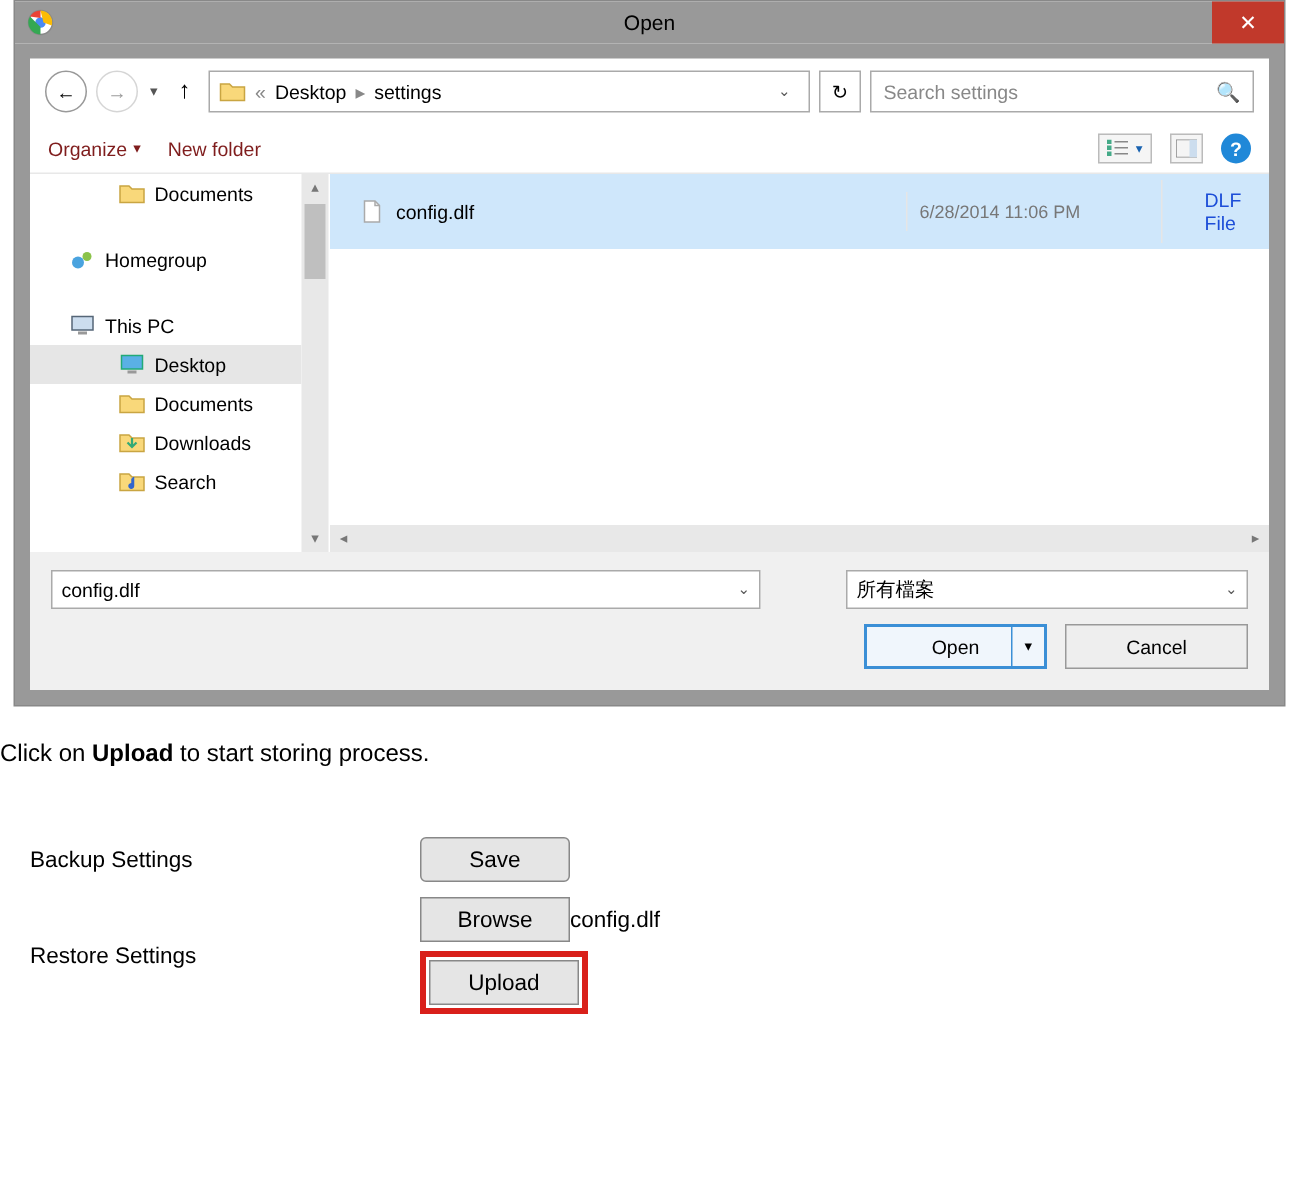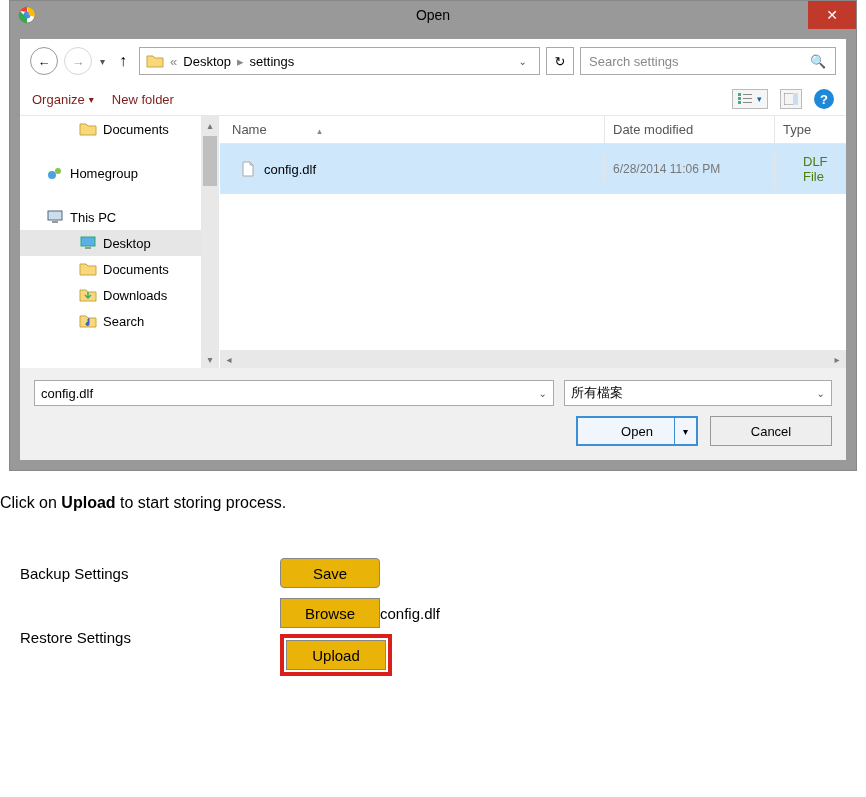--- a/index.html
+++ b/index.html
@@ -49,46 +49,46 @@
     .file-pane { flex: 1; display: flex; flex-direction: column; background: #fff; }
     .file-header { display: flex; border-bottom: 1px solid #e6e6e6; color: #555; }
     .col-name { flex: 1; padding: 6px 12px; }
     .col-date { width: 170px; padding: 6px 8px; border-left: 1px solid #e6e6e6; }
     .col-type { width: 72px; padding: 6px 8px; border-left: 1px solid #e6e6e6; }
     .sort-caret { font-size: 9px; color: #888; vertical-align: middle; }
     .file-row { display: flex; padding: 4px 0; align-items: center; cursor: pointer; }
     .file-row.selected { background: #cfe7fb; }
     .file-row .col-name { display: flex; align-items: center; gap: 8px; padding-left: 20px; }
     .file-row .col-date { color: #777; font-size: 12px; }
-    .file-row .col-type { color: #4d7c0f; padding-left: 28px; }
+    .file-row .col-type { color: #1d4ed8; padding-left: 28px; }
     .file-list { flex: 1; }
     .h-scroll { height: 18px; background: #e8e8e8; display: flex; align-items: center; }
     .h-scroll .arrow { width: 18px; text-align: center; color: #777; font-size: 10px; }
     
     .bottom-row { padding: 12px 14px 14px 14px; background: #f0f0f0; }
     .filename-row { display: flex; align-items: center; gap: 10px; margin-bottom: 10px; }
     .filename-label { width: 240px; text-align: right; }
     .filename-input { flex: 1; height: 26px; border: 1px solid #aaa; padding: 0 6px; display: flex; align-items: center; background: #fff; }
     .filename-input .dd { margin-left: auto; font-size: 10px; color: #555; cursor: pointer; }
-    .filter-select { width: 268px; height: 26px; border: 1px solid #aaa; padding: 0 6px; display: flex; align-items: center; background: #fff; cursor: pointer; }
+    .filter-select { width: 268px; height: 26px; border: 1px solid #aaa; padding: 0 6px; display: flex; align-items: center; background: #fff; cursor: pointer; margin-left: 47px; }
     .filter-select .dd { margin-left: auto; font-size: 10px; color: #555; }
     .btn-row { display: flex; justify-content: flex-end; gap: 12px; }
     .win-btn { width: 122px; height: 30px; border: 1px solid #999; background: #eee; display: flex; align-items: center; justify-content: center; cursor: pointer; }
     .win-btn.open-btn { border: 2px solid #3b8fd6; background: #f0f6fc; position: relative; justify-content: center; }
     .open-split { position: absolute; right: 0; top: 0; bottom: 0; width: 22px; border-left: 1px solid #3b8fd6; display: flex; align-items: center; justify-content: center; font-size: 10px; }
     
     .instructions { padding: 18px 0 0 0; font-size: 16px; line-height: 1.7; }
     .instructions b { font-weight: bold; }
     
     .settings-box { margin-top: 42px; padding: 0 20px; }
     .setting-row { display: flex; align-items: center; }
     .setting-label { width: 260px; color: #000000; font-size: 15px; }
     .setting-controls { display: flex; flex-direction: column; align-items: flex-start; gap: 6px; }
     .setting-ctrl-row { display: flex; align-items: center; gap: 0; }
-    .std-btn { min-width: 100px; height: 30px; border: 1px solid #888; background: #eab308; border-radius: 4px; display: flex; align-items: center; justify-content: center; cursor: pointer; font-size: 15px; }
+    .std-btn { min-width: 100px; height: 30px; border: 1px solid #888; background: #e5e5e5; border-radius: 4px; display: flex; align-items: center; justify-content: center; cursor: pointer; font-size: 15px; }
     .highlight-box { border: 4px solid #d9201a; padding: 2px; }
     .cfg-name { font-size: 15px; color: #000; }
     
     
     svg { display: block; }
   </style>
 </head>
 <body>
 
 <div class="dialog-window">
@@ -245,33 +245,20 @@
         </div>
         <div class="sidebar-scroll">
           <div class="arrow">▴</div>
           <div class="thumb"></div>
           <div style="flex:1"></div>
           <div class="arrow">▾</div>
         </div>
       </div>
 
       <div class="file-pane">
-        <div class="file-header">
-          <div class="col-name">
-            <span>Name</span>
-            &nbsp;&nbsp;&nbsp;&nbsp;&nbsp;&nbsp;&nbsp;&nbsp;&nbsp;&nbsp;&nbsp;&nbsp;
-            <span class="sort-caret">▴</span>
-          </div>
-          <div class="col-date">
-            <span>Date modified</span>
-          </div>
-          <div class="col-type">
-            <span>Type</span>
-          </div>
-        </div>
         <div class="file-list">
           <div class="file-row selected">
             <div class="col-name">
               <span>
                   <svg width="16" height="16" viewBox="0 0 16 16">
                     <path d="M3 1h7l3 3v11H3z" fill="#fff" stroke="#aaa"></path>
                     <path d="M10 1v3h3" fill="none" stroke="#aaa"></path>
                   </svg>
                 </span>
               <span>config.dlf</span>

